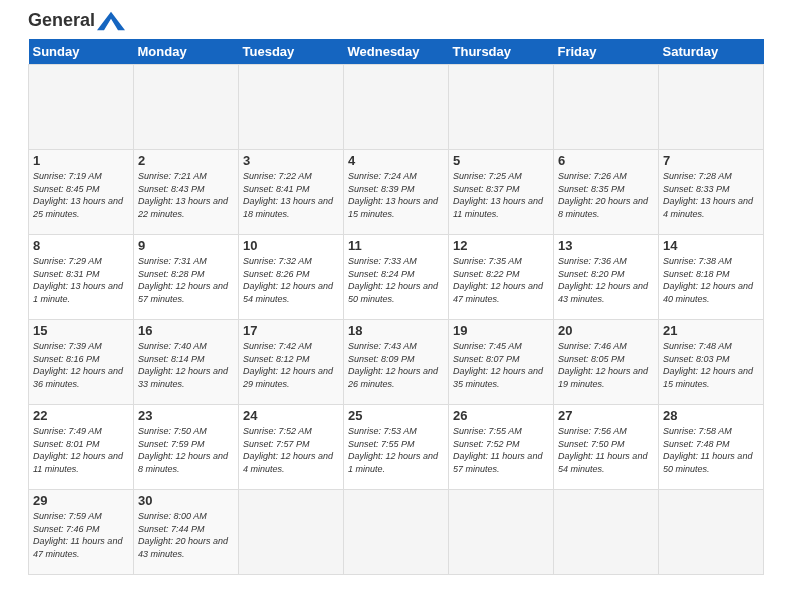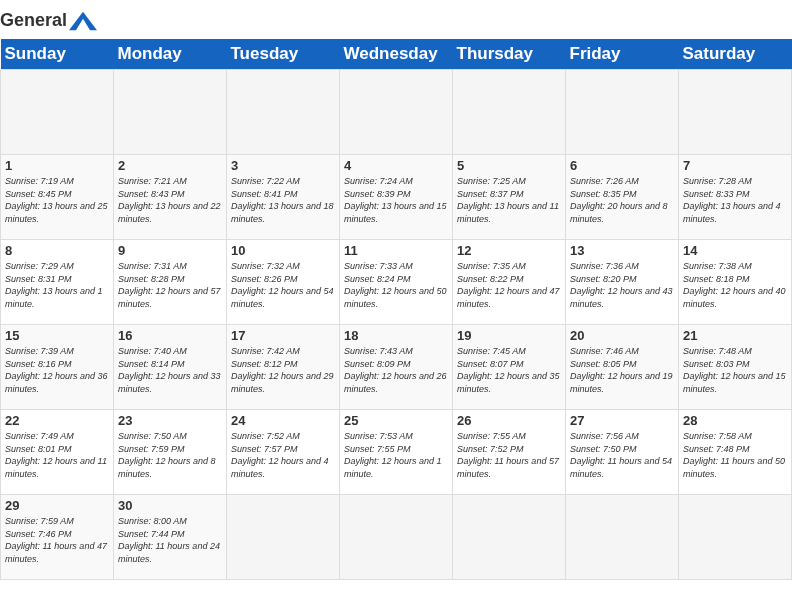--- a/index.html
+++ b/index.html
@@ -5,21 +5,21 @@
     * { box-sizing: border-box; margin: 0; padding: 0; }
     body {
       font-family: Arial, sans-serif;
       background: #fff;
       width: 792px;
       height: 612px;
       overflow: hidden;
     }
     .container {
       width: 792px;
-      padding: 10px 0;
+      padding: 10px 28px;
     }
     .header {
       display: flex;
       justify-content: space-between;
       align-items: flex-start;
       margin-bottom: 8px;
     }
     .logo {
       display: flex;
       align-items: center;
@@ -39,21 +39,21 @@
     table {
       width: 100%;
       border-collapse: collapse;
       font-size: 10px;
     }
     thead tr th {
       background-color: #1565c0;
       color: white;
       padding: 5px 4px;
       text-align: left;
-      font-size: 17px;
+      font-size: 13px;
       font-weight: bold;
     }
     tbody tr td {
       border: 1px solid #ddd;
       vertical-align: top;
       padding: 3px 4px;
       height: 85px;
       width: calc(100% / 7);
     }
     tbody tr td.empty {
@@ -361,21 +361,21 @@
         <div>Sunrise: 7:59 AM</div>
         <div>Sunset: 7:46 PM</div>
         <div>Daylight: 11 hours and 47 minutes.</div>
       </div>
     </td>
           <td>
       <span class="day-num">30</span>
       <div class="day-info">
         <div>Sunrise: 8:00 AM</div>
         <div>Sunset: 7:44 PM</div>
-        <div>Daylight: 11 hours and 24 minutes.</div>
+        <div>Daylight: 20 hours and 43 minutes.</div>
       </div>
     </td>
           <td class="empty"></td>
           <td class="empty"></td>
           <td class="empty"></td>
           <td class="empty"></td>
           <td class="empty"></td>
         </tr>
       </tbody>
   </table>

